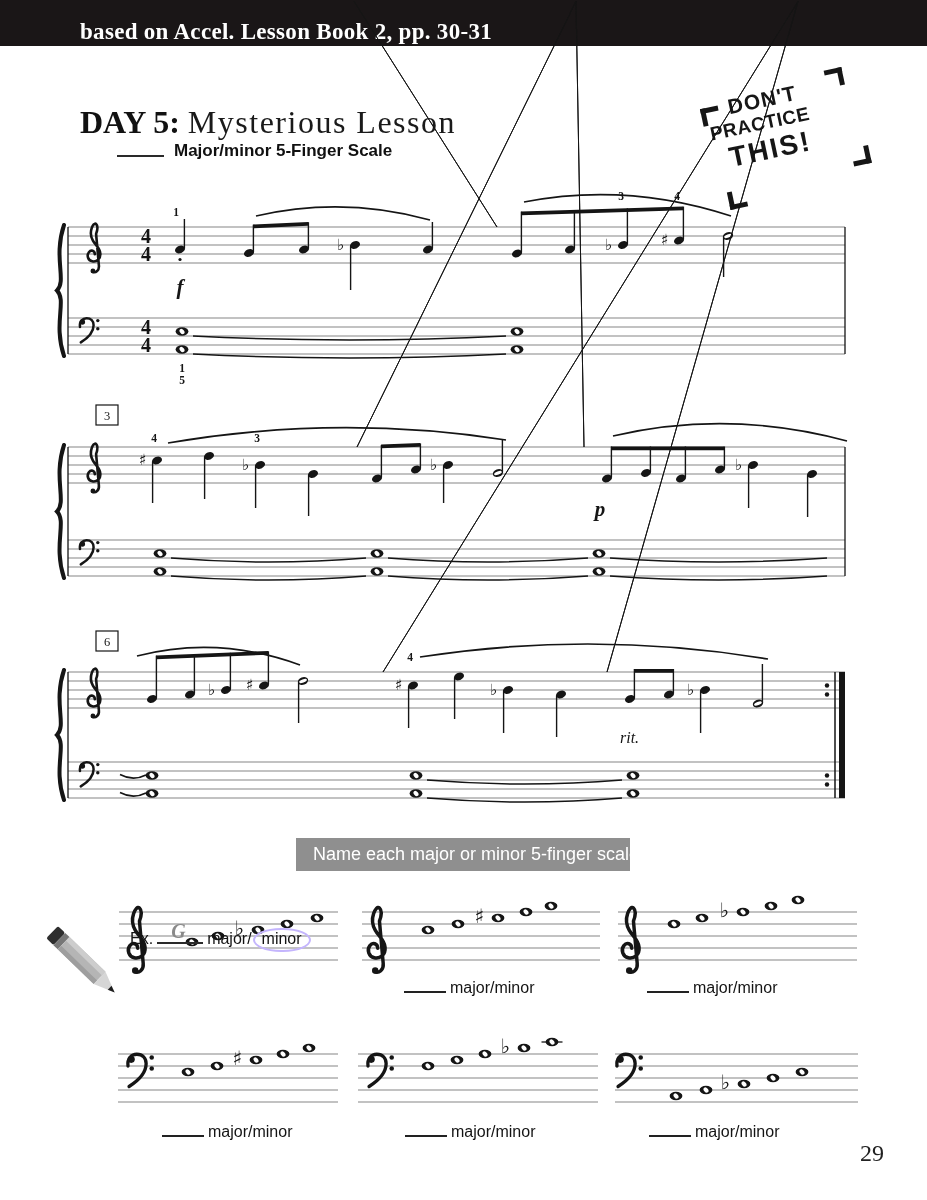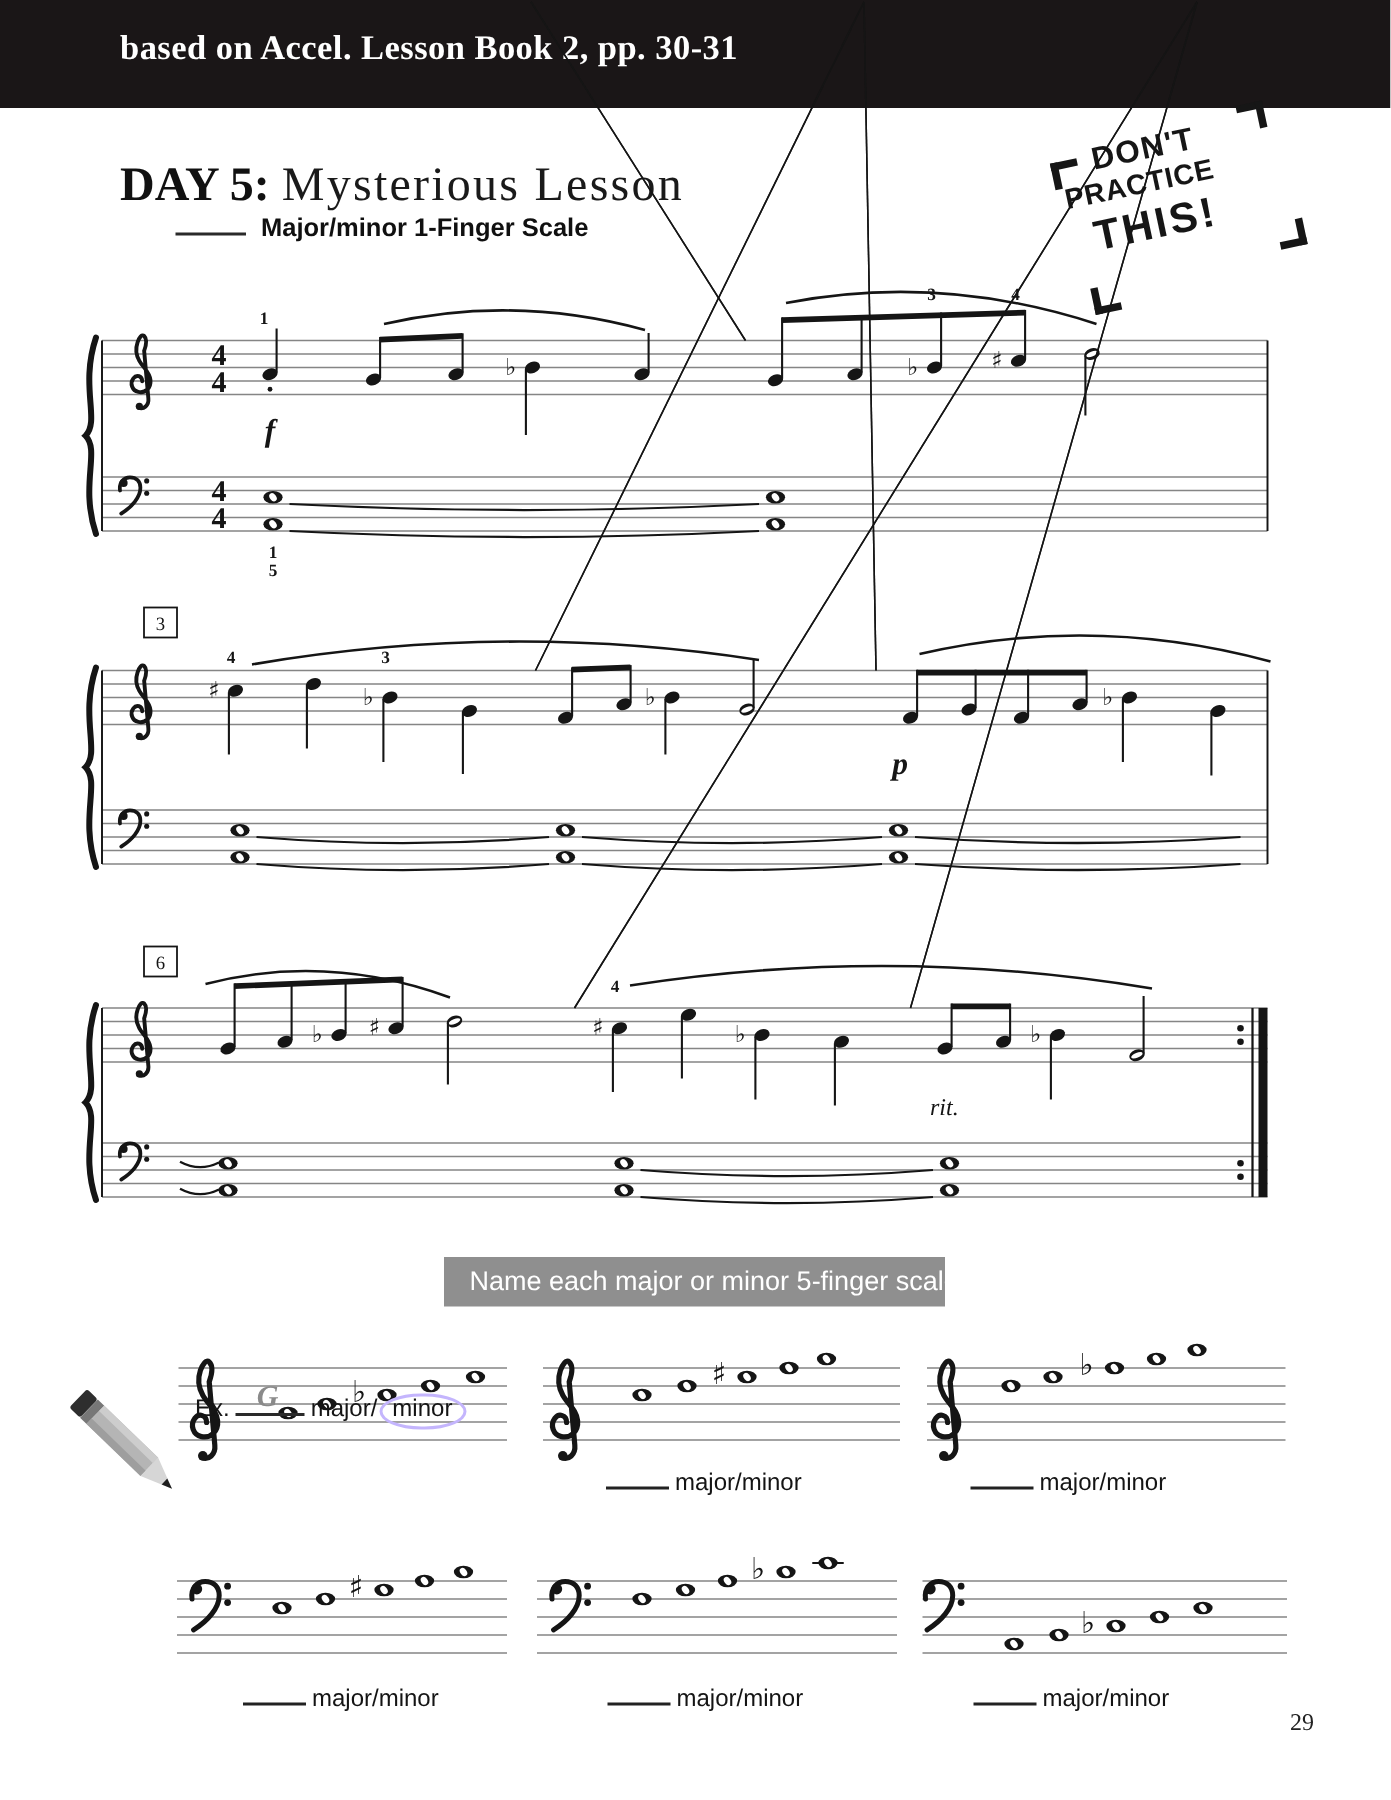--- a/index.html
+++ b/index.html
@@ -1,18 +1,18 @@
 <!DOCTYPE html>
 <html><head>
 <meta charset="utf-8">
 <style>
   html,body{margin:0;padding:0}
   body{width:927px;height:1200px;position:relative;background:#fff;overflow:hidden;
        font-family:"Liberation Sans",sans-serif;color:#141414}
-  .topbar{position:absolute;left:0;top:0;width:927px;height:72px;background:#1a1617}
+  .topbar{position:absolute;left:0;top:0;width:927px;height:46px;background:#1a1617}
   .based{position:absolute;left:80px;top:19px;font-family:"Liberation Serif",serif;
          font-weight:bold;font-size:23px;color:#ffffff;letter-spacing:.3px;white-space:nowrap}
   .brand{position:absolute;right:74px;top:13px;font-family:"Liberation Serif",serif;
          font-weight:bold;font-size:41px;color:#9b9b9b;letter-spacing:1px;white-space:nowrap}
   .title{position:absolute;left:80px;top:104px;font-family:"Liberation Serif",serif;white-space:nowrap}
   .title .day{font-weight:bold;font-size:32px;color:#111}
   .title .name{font-size:32px;margin-left:8px;letter-spacing:1.5px;color:#1a1a1a}
   .goal{position:absolute;left:113px;top:140px}
   .goal .blank{display:inline-block;width:47px;height:15px;border-bottom:2px solid #2a2a2a}
   .goal .label{font-weight:bold;font-size:17px;margin-left:6px;color:#101010;vertical-align:bottom}
@@ -27,36 +27,36 @@
   .b-bl{left:11px;top:99px;border-bottom-width:5px;border-left-width:5px}
   .b-br{left:141px;top:82px;border-bottom-width:5px;border-right-width:5px}
   .instruction{position:absolute;left:296px;top:838px;width:334px;height:33px;line-height:33px;
                padding-left:17px;box-sizing:border-box;background:#8f8f8f;color:#fff;font-size:18px;white-space:nowrap}
   .anslabel{position:absolute;font-size:16px;color:#141414;white-space:nowrap}
   .blank{display:inline-block;width:42px;height:13px;border-bottom:2px solid #222;margin:0 4px}
   .exblank{display:inline-block;width:46px;height:14px;border-bottom:2px solid #2a2a2a;position:relative;margin:0 4px}
   .gletter{position:absolute;left:14px;top:-8px;font-family:"Liberation Serif",serif;font-style:italic;
            font-weight:bold;font-size:20px;color:#8a8a8a}
   .circled{display:inline-block;border:2px solid #c4b5fd;border-radius:48%/50%;padding:0 7px 2px 7px;margin-left:1px}
-  .pagenum{position:absolute;left:860px;top:1140px;font-family:"Liberation Serif",serif;font-size:16px;color:#222}
+  .pagenum{position:absolute;left:860px;top:1140px;font-family:"Liberation Serif",serif;font-size:24px;color:#222}
   svg.music{position:absolute;left:0;top:0}
 </style>
 </head>
 <body>
 
 <div class="topbar" style="background: rgb(26, 22, 23);">
   <span class="based">based on Accel. Lesson Book 2, pp. 30-31</span>
 </div>
 
 <div class="title">
   <span class="day">DAY 5:</span><span class="name">Mysterious Lesson</span>
 </div>
 
 <div class="goal">
-  <span class="blank"></span><span class="label">Major/minor 1-Finger Scale</span>
+  <span class="blank"></span><span class="label">Major/minor 5-Finger Scale</span>
 </div>
 
 <div class="stamp">
   <i class="bracket b-tl"></i>
   <i class="bracket b-tr"></i>
   <i class="bracket b-bl"></i>
   <i class="bracket b-br"></i>
   <span class="l1">DON'T</span>
   <span class="l2">PRACTICE</span>
   <span class="l3">THIS!</span>

